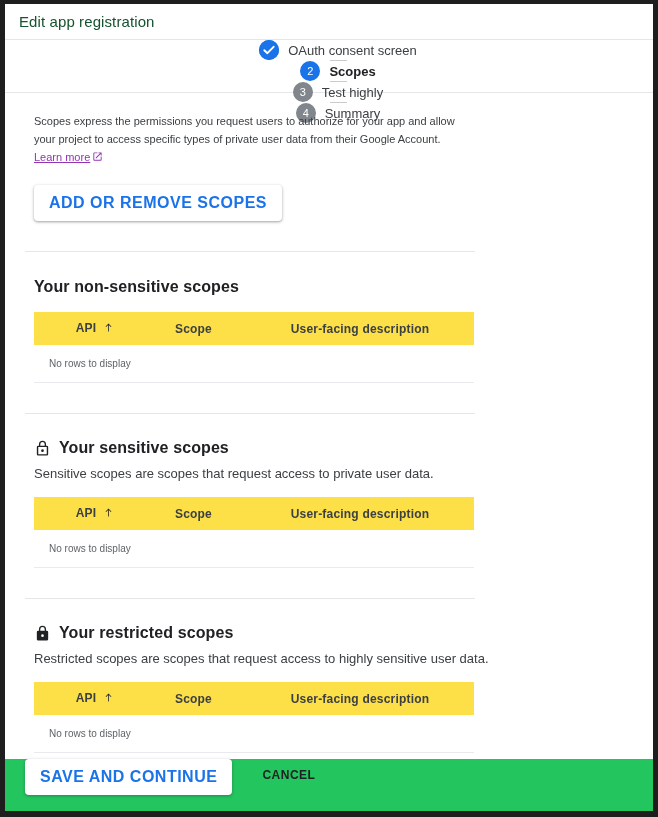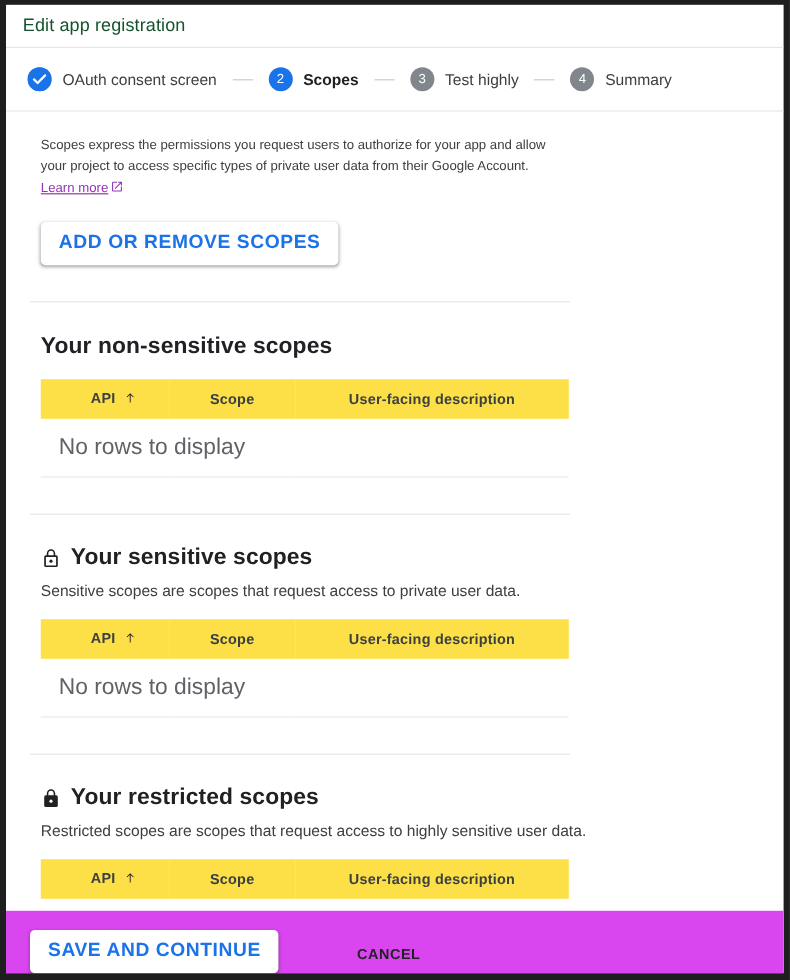--- a/index.html
+++ b/index.html
@@ -49,20 +49,21 @@
   }
 
   .stepper-wrap {
     border-top: 1px solid #e4e6e8;
     border-bottom: 1px solid #e4e6e8;
     height: 54px;
     display: flex;
     align-items: center;
     padding-left: 18px;
     box-sizing: border-box;
+    flex-direction: column;
   }
   .step {
     display: flex;
     align-items: center;
   }
   .circle {
     width: 20px;
     height: 20px;
     border-radius: 50%;
     display: flex;
@@ -135,21 +136,21 @@
 
   .divider {
     height: 1px;
     background: #e6e6e6;
     margin-left: 20px;
     margin-right: 178px;
   }
 
   .section { }
   .section-title {
-    font-size: 19px;
+    font-size: 16px;
     color: #202124;
     font-weight: bold;
     letter-spacing: .1px;
     display: flex;
     align-items: center;
     gap: 8px;
   }
   .section-desc {
     font-size: 13px;
     color: #3c4043;
@@ -173,39 +174,38 @@
   }
   table.scopes thead th.c-api { width: 92px; padding-left: 15px; }
   table.scopes thead th.c-scope { width: 105px; }
   table.scopes thead th.c-desc { }
   .sort-arrow {
     display: inline-block;
     margin-left: 7px;
     vertical-align: -1px;
   }
   table.scopes tbody td {
-    font-size: 19px;
+    font-size: 10px;
     color: #5f6368;
     padding: 13px 0 13px 15px;
     border-bottom: 1px solid #e8eaed;
   }
 
   
   .footer {
     position: absolute;
     left: 0;
     right: 0;
     bottom: 0;
     height: 52px;
     display: flex;
-    align-items: flex-end;
+    align-items: flex-start;
     padding-left: 20px;
     box-sizing: border-box;
-    background: #d946ef;
-    gap: 35px;
+    background: #22c55e;
   }
   .footer .cancel {
     font-size: 12px;
     font-weight: bold;
     letter-spacing: .5px;
     color: #202124;
     background: transparent;
     border: none;
     padding: 9px 14px;
     margin-left: 16px;

